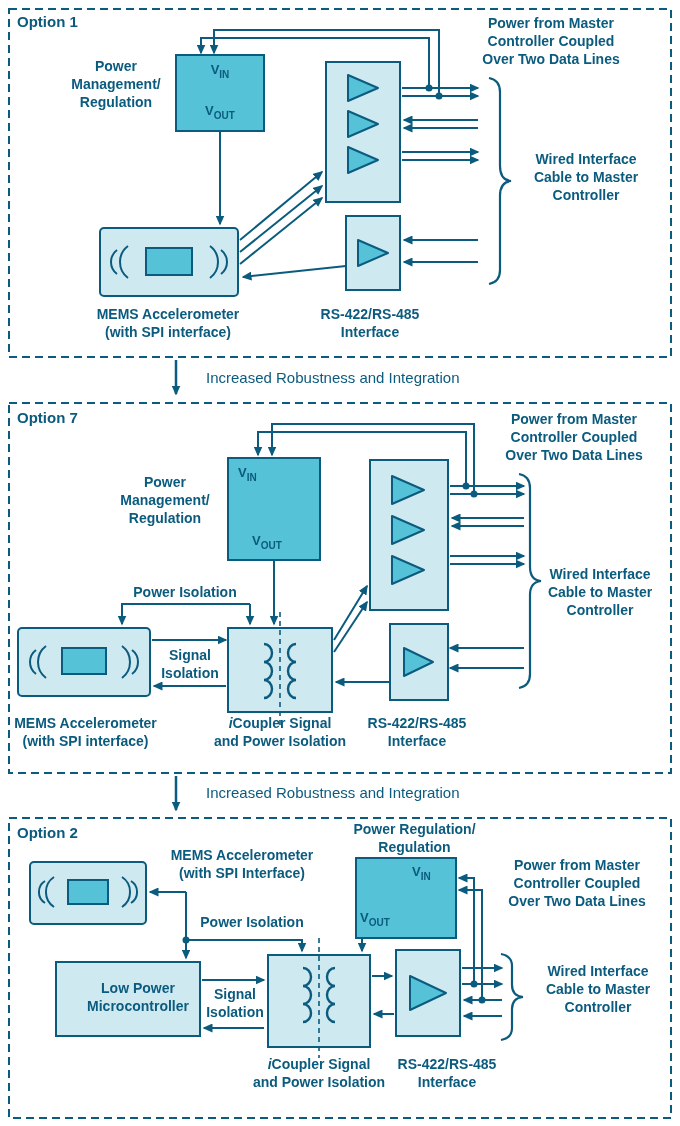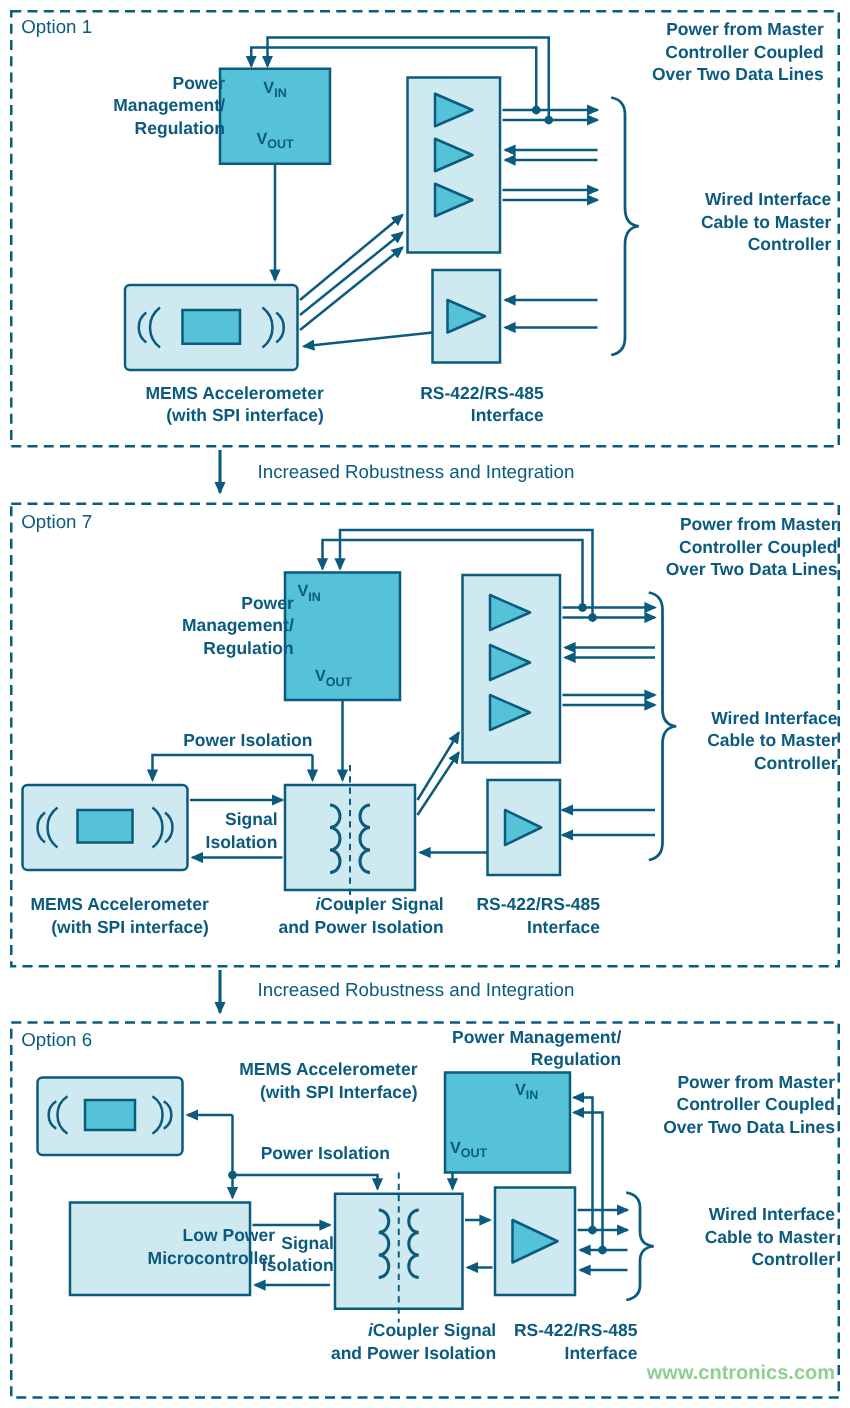--- a/index.html
+++ b/index.html
@@ -6,23 +6,23 @@
   :root{
     --ink:#0b5b7e;
     --box_light:#cfe9f1;
     --box_mid:#55c2d7;
     --watermark_green:#8fd08f;
   }
   html,body{margin:0;padding:0;background:#fff;}
   body{font-family:"Liberation Sans", sans-serif;}
   .page{position:relative;width:680px;height:1126px;background:#fff;overflow:hidden;}
   .art{position:absolute;left:0;top:0;}
-  .lbl{position:absolute;font-weight:bold;color:var(--ink);font-size:14px;line-height:18px;text-align:right;}
+  .lbl{position:absolute;font-weight:bold;color:var(--ink);font-size:14px;line-height:18px;text-align:center;}
   .lbl div{white-space:nowrap;}
-  .title{position:absolute;font-weight:normal;color:var(--ink);font-size:15px;white-space:nowrap;}
+  .title{position:absolute;font-weight:bold;color:var(--ink);font-size:15px;white-space:nowrap;}
   .sep-lbl{position:absolute;font-weight:normal;color:var(--ink);font-size:15px;white-space:nowrap;}
   .vlabel{position:absolute;font-weight:bold;color:var(--ink);font-size:13px;white-space:nowrap;}
   .vlabel sub{font-size:10px;}
   .watermark{position:absolute;font-weight:bold;color:var(--watermark_green);font-size:16px;text-align:right;white-space:nowrap;}
   .panelb{fill:none;stroke:var(--ink);stroke-width:2;stroke-dasharray:8 5;}
   .blight{fill:var(--box_light);stroke:var(--ink);stroke-width:2;}
   .bmid{fill:var(--box_mid);stroke:var(--ink);stroke-width:2;}
   .tri{fill:var(--box_mid);stroke:var(--ink);stroke-width:2;stroke-linejoin:round;}
   .wire{fill:none;stroke:var(--ink);stroke-width:2;}
   .wire-thick{fill:none;stroke:var(--ink);stroke-width:2.5;}
@@ -251,27 +251,27 @@
   </div>
   <div class="lbl" style="left:205px;top:714px;width:150px;">
     <div><i>i</i><span>Coupler Signal</span></div>
     <div>and Power Isolation</div>
   </div>
   <div class="lbl" style="left:354px;top:714px;width:126px;">
     <div>RS-422/RS-485</div>
     <div>Interface</div>
   </div>
 
-  <div class="title" style="left:17px;top:824px;">Option 6</div>
+  <div class="title" style="left:17px;top:824px;">Option 2</div>
   <div class="lbl" style="left:150px;top:846px;width:184px;">
     <div>MEMS Accelerometer</div>
     <div>(with SPI Interface)</div>
   </div>
   <div class="lbl" style="left:332px;top:820px;width:165px;">
-    <div>Power Management/</div>
+    <div>Power Regulation/</div>
     <div>Regulation</div>
   </div>
   <div class="vlabel" style="left:412px;top:864px;"><span>V</span><sub>IN</sub></div>
   <div class="vlabel" style="left:360px;top:910px;"><span>V</span><sub>OUT</sub></div>
   <div class="lbl" style="left:486px;top:856px;width:182px;">
     <div>Power from Master</div>
     <div>Controller Coupled</div>
     <div>Over Two Data Lines</div>
   </div>
   <div class="lbl" style="left:192px;top:913px;width:120px;">
@@ -292,15 +292,14 @@
   <div class="lbl" style="left:384px;top:1055px;width:126px;">
     <div>RS-422/RS-485</div>
     <div>Interface</div>
   </div>
   <div class="lbl" style="left:528px;top:962px;width:140px;">
     <div>Wired Interface</div>
     <div>Cable to Master</div>
     <div>Controller</div>
   </div>
 
-  <div class="watermark" style="left:470px;top:1090px;width:198px;">www.cntronics.com</div>
 
 </div>
 
 </body></html>

